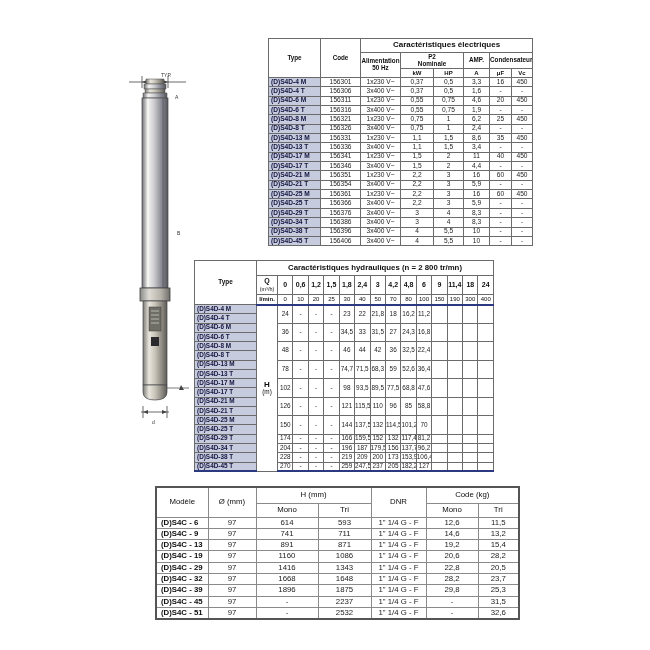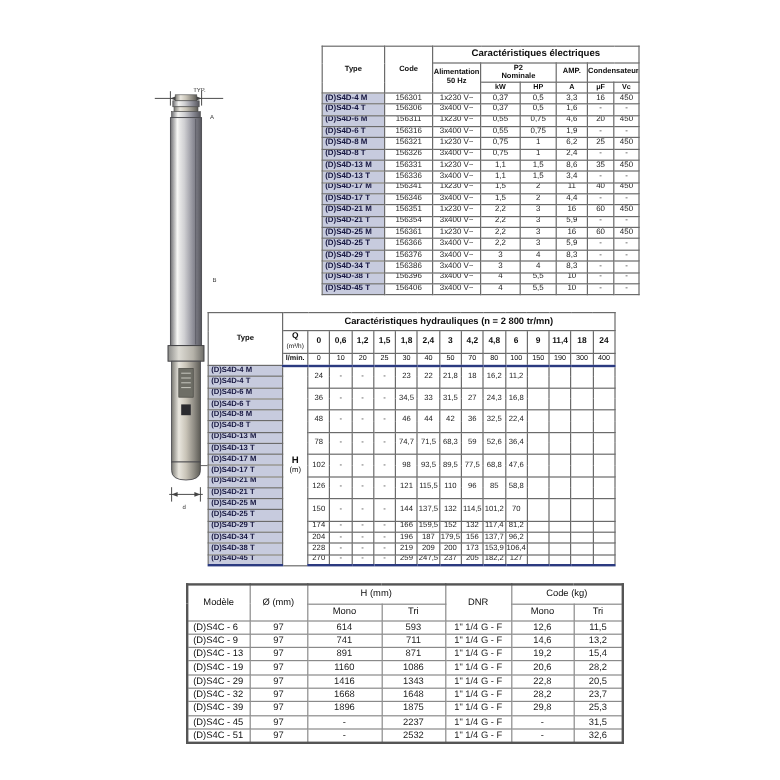--- a/index.html
+++ b/index.html
@@ -12,41 +12,41 @@
   
   .elec{position:absolute;left:268px;top:38px;width:264px;font-size:6.6px;border:1.5px solid #333}
   .elec thead th{font-weight:bold;color:#0e0e0e;font-size:6.3px}
   .elec .etitle{font-size:8px;height:14px}
   .elec thead tr.h2 th{height:16px}
   .elec thead tr.h3 th{height:9px;font-size:6px}
   .elec tbody td{height:9.35px;font-size:6.6px}
   .tlabel{background:#c7cbde;font-weight:bold;color:#15153f;text-align:left;padding-left:2px;font-size:6.4px}
 
   
-  .hyd{position:absolute;left:173px;top:260px;width:340px;font-size:6.4px;border:1.2px solid #3a3a3a}
+  .hyd{position:absolute;left:194px;top:260px;width:300px;font-size:6.4px;border:1.2px solid #3a3a3a}
   .hyd thead th{font-weight:bold;color:#0e0e0e}
   .hyd .htitle{font-size:7.8px;height:15px}
   .hyd thead tr.h2 th{height:19px;font-size:7px}
   .hyd thead tr.h3 th{height:10px;font-size:6px;font-weight:normal}
   .hyd thead tr.h3 th:first-child{font-weight:bold}
   .hyd thead tr.h3 th{border-bottom:2.5px solid #2b3a80}
   .hyd tbody td{height:9.27px;font-size:6.4px}
   .hyd tbody tr:last-child td{border-bottom:2.5px solid #2b3a80}
   .qcell .qsub{font-size:5.4px;font-weight:normal}
   .hunit{font-size:7px;color:#0e0e0e;background:#fff}
   .hunit b{font-size:8px}
 
   
   .dims{position:absolute;left:155px;top:486px;width:363px;font-size:7.8px;border:2px solid #555}
   .dims th,.dims td{border:1px solid #8a8a8a}
   .dims thead th{font-weight:normal;color:#0c0c0c}
   .dims thead tr.h1 th{height:16px}
   .dims thead tr.h2 th{height:14px}
   .dims tbody td{height:11.3px}
-  .mlabel{font-weight:normal;text-align:left;padding-left:4px;color:#0c0c0c}
+  .mlabel{font-weight:bold;text-align:left;padding-left:4px;color:#0c0c0c}
 
   
   .pump-wrap{position:absolute;left:85px;top:55px;width:120px;height:380px}
   .dimtext{font-size:5px;fill:#333;font-family:"Liberation Sans",sans-serif}
 </style>
 </head>
 <body>
 
 <div class="pump-wrap">
 <svg width="120" height="380" viewBox="0 0 120 380">

